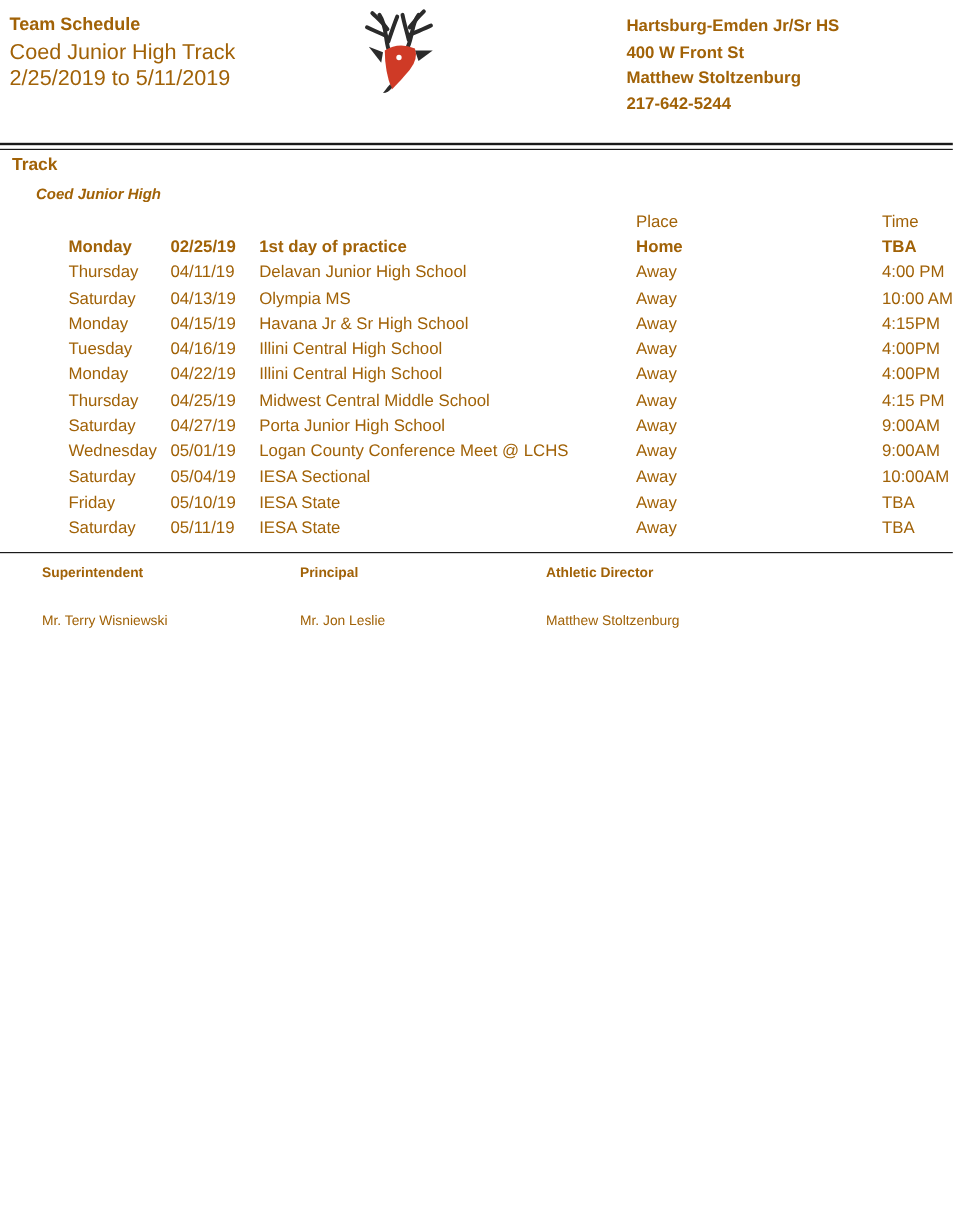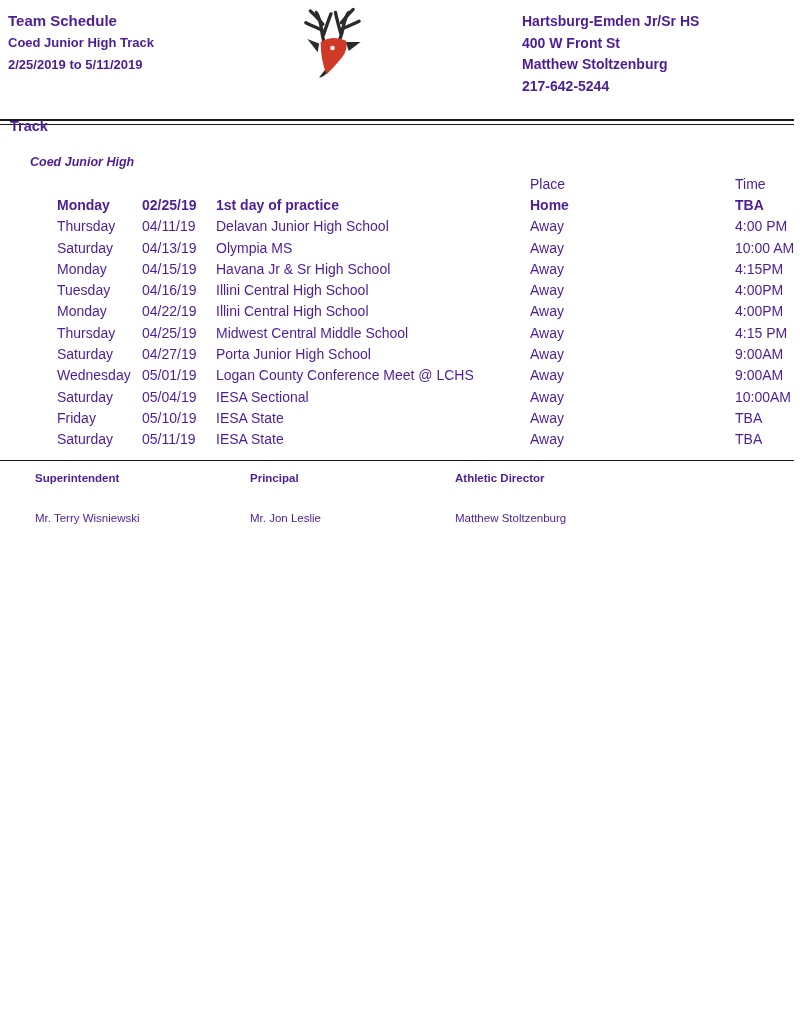--- a/index.html
+++ b/index.html
@@ -2,42 +2,42 @@
 <html><head>
 <meta charset="utf-8">
 <style>
   html, body { margin: 0; padding: 0; background: #e8e8e8; }
   .page {
     position: relative;
     width: 800px;
     height: 1024px;
     background: #ffffff;
     font-family: "Liberation Sans", sans-serif;
-    color: #4c1d95;
+    color: #a16207;
     margin: 0 auto;
     overflow: hidden;
   }
 
   
   .header-left { position: absolute; top: 10px; left: 8px; }
   .doc-title   { font-size: 15px;  font-weight: 700; line-height: 22px; }
-  .doc-sub     { font-size: 13px; font-weight: 700; line-height: 22px; }
+  .doc-sub     { font-size: 18px; font-weight: 400; line-height: 22px; }
 
   .logo-wrap { position: absolute; top: 3px; left: 294px; width: 74px; height: 78px; }
 
   .header-right { position: absolute; top: 11px; left: 522px; }
   .header-right .line { font-size: 14px; font-weight: 700; line-height: 21.5px; }
 
   .double-rule {
     position: absolute; top: 119px; left: 0; width: 794px; height: 3px;
     border-top: 2.5px solid #1a1a1a; border-bottom: 1.5px solid #1a1a1a;
   }
 
   .sport-heading {
-    position: absolute; top: 118px; left: 10px;
+    position: absolute; top: 130px; left: 10px;
     font-size: 14.5px; font-weight: 700;
   }
   .team-heading {
     position: absolute; top: 155px; left: 30px;
     font-size: 12.5px; font-weight: 700; font-style: italic;
   }
 
   
   .schedule-table {
     position: absolute; top: 176px; left: 57px;

